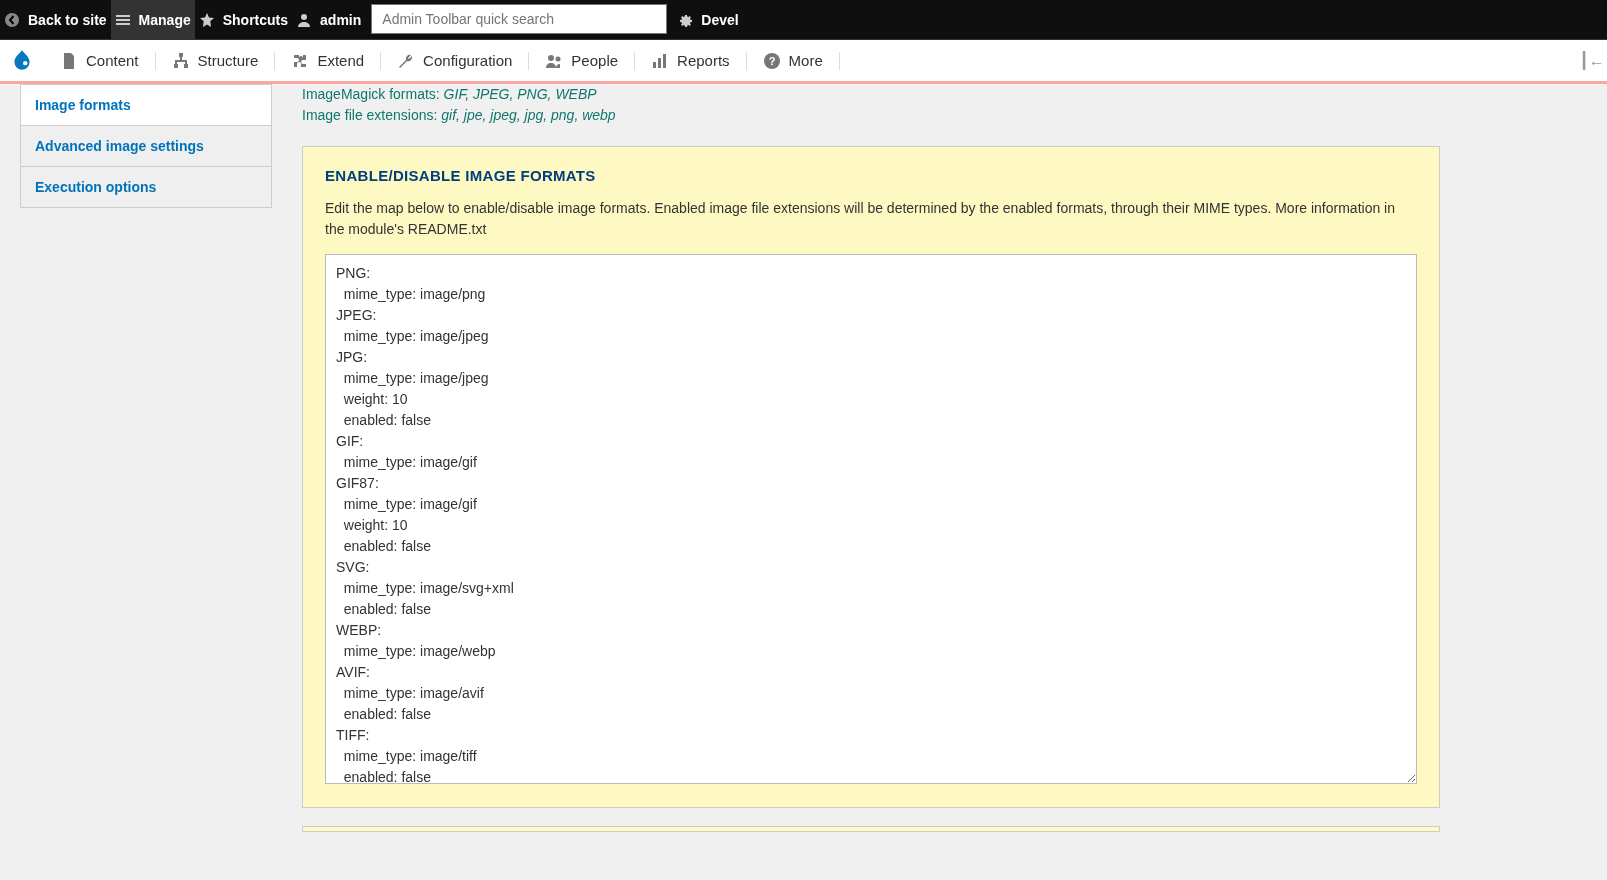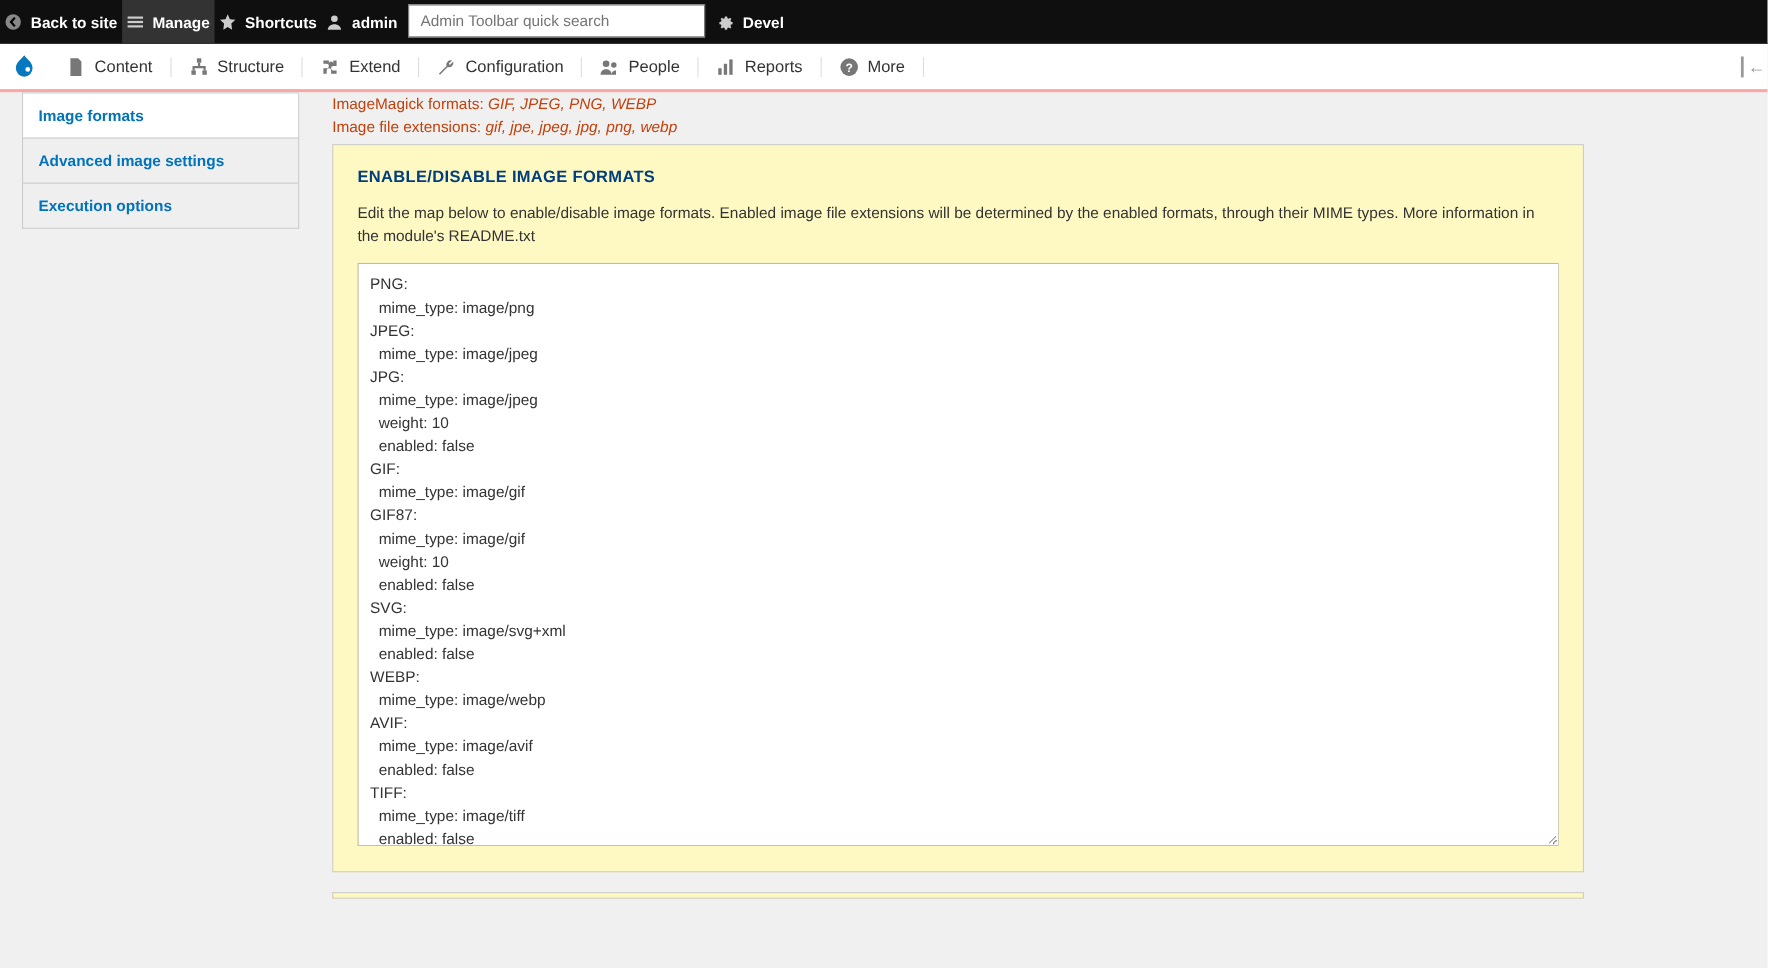--- a/index.html
+++ b/index.html
@@ -5,42 +5,42 @@
 * { margin: 0; padding: 0; box-sizing: border-box; }
 body { font-family: "Lucida Grande", "Lucida Sans Unicode", Verdana, sans-serif; font-size: 13px; background: #fff; color: #222; }
 
 
 .toolbar-top { background: #0f0f0f; color: #fff; height: 40px; display: flex; align-items: stretch; border-bottom: 1px solid #333; }
 .toolbar-top .tb-item { display: flex; align-items: center; padding: 0 4px; cursor: pointer; font-weight: bold; font-size: 14px; gap: 8px; }
 .toolbar-top .tb-item.active { background: #333; }
 .tb-icon { width: 16px; height: 16px; display: inline-flex; align-items: center; justify-content: center; }
 .tb-icon svg { width: 16px; height: 16px; fill: #ccc; }
 .toolbar-search { margin: 4px 6px; }
-.toolbar-search input { width: 270px; height: 30px; background: #fff; border: 1px solid #777; padding: 0 10px; font-size: 14px; color: #555; }
+.toolbar-search input { width: 296px; height: 30px; background: #fff; border: 1px solid #777; padding: 0 10px; font-size: 14px; color: #555; }
 
 
 .admin-menu { background: #fff; border-bottom: 3px solid #fca5a5; height: 44px; display: flex; align-items: center; box-shadow: 0 2px 4px rgba(0,0,0,0.08); }
 .admin-menu .logo { width: 44px; display: flex; align-items: center; justify-content: center; }
 .admin-menu .am-item { display: flex; align-items: center; padding: 0 16px; border-right: 1px solid #ddd; cursor: pointer; gap: 8px; font-size: 15px; color: #333; font-weight: 500; }
 .admin-menu .am-icon { width: 18px; height: 18px; display: inline-flex; }
 .admin-menu .am-icon svg { width: 18px; height: 18px; fill: #777; }
 .admin-menu .spacer { flex: 1; }
 .admin-menu .collapse { width: 30px; display: flex; align-items: center; justify-content: center; color: #999; cursor: pointer; font-size: 16px; }
 
 
 .page { background: #f0f0f0; min-height: calc(100vh - 84px); display: flex; justify-content: flex-start; }
 .page-inner { width: 100%; max-width: 1460px; padding: 0 20px 30px 20px; }
 .layout { display: flex; gap: 30px; }
 .sidebar { width: 252px; flex-shrink: 0; }
 .side-box { background: #efefef; border: 1px solid #ccc; border-top: none; }
 .side-item { padding: 12px 14px; border-top: 1px solid #ccc; color: #0073bb; font-weight: bold; font-size: 14px; cursor: pointer; }
 .side-item.active { background: #fff; }
 .main { flex: 1; min-width: 0; }
 
-.summary-lines { font-size: 14px; color: #c2410c; margin-bottom: 5px; line-height: 1.5; }
+.summary-lines { font-size: 14px; color: #0f766e; margin-bottom: 20px; line-height: 1.5; }
 .summary-lines .lbl { font-weight: normal; }
 .summary-lines .val { font-style: italic; }
 
 .fieldset { background: #fef9c3; border: 1px solid #ccc; padding: 20px 22px; margin-bottom: 18px; }
 .fieldset-title { color: #003e7e; font-weight: bold; font-size: 15px; letter-spacing: 0.3px; margin-bottom: 14px; }
 .fieldset-desc { font-size: 14px; color: #333; line-height: 1.5; margin-bottom: 14px; }
 .code-area { width: 100%; min-height: 530px; border: 1px solid #bbb; background: #fff; font-family: inherit; font-size: 14px; color: #333; padding: 8px 10px; line-height: 1.5; resize: both; overflow: auto; white-space: pre; }
 </style>
 </head>
 <body>

